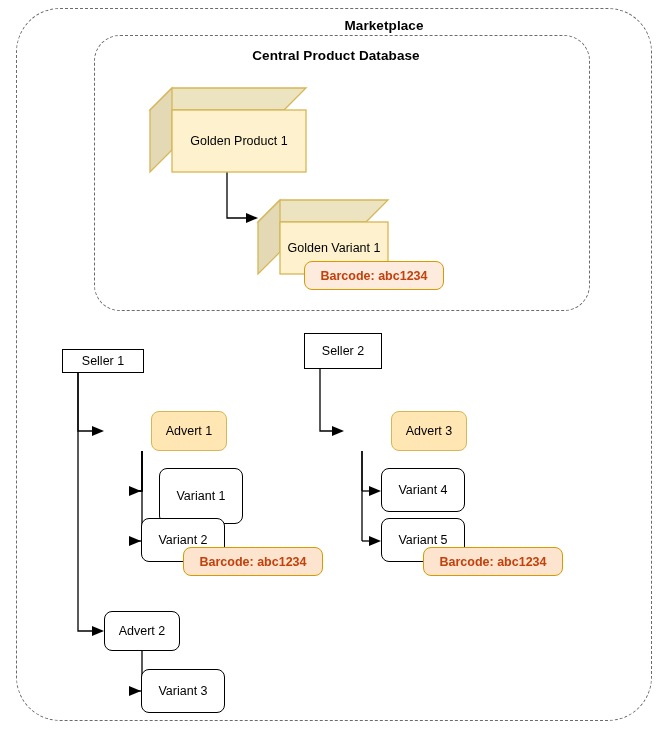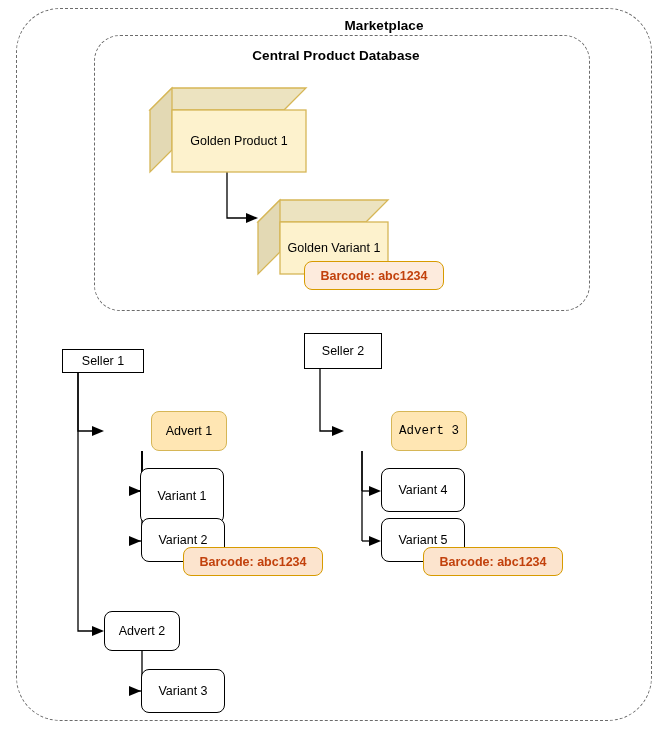--- a/index.html
+++ b/index.html
@@ -205,33 +205,33 @@
     </svg>
     <div class="cube-label" style="left:22px; top:22px; width:108px; height:52px;">Golden Variant 1</div>
   </div>
 
   <div class="barcode soft" style="left:304px; top:261px; width:140px; height:29px;">Barcode: abc1234</div>
 
   <div class="node seller" style="left:62px; top:349px; width:82px; height:24px;">Seller 1</div>
 
   <div class="node advert-hl" style="left:104px; top:411px; width:76px; height:40px;">Advert 1</div>
 
-  <div class="node rounded" style="left:140px; top:468px; width:84px; height:56px;">Variant 1</div>
+  <div class="node rounded" style="left:159px; top:468px; width:84px; height:56px;">Variant 1</div>
 
   <div class="node rounded" style="left:141px; top:518px; width:84px; height:44px;">Variant 2</div>
 
   <div class="barcode" style="left:183px; top:547px; width:140px; height:29px;">Barcode: abc1234</div>
 
   <div class="node rounded" style="left:104px; top:611px; width:76px; height:40px;">Advert 2</div>
 
   <div class="node rounded" style="left:141px; top:669px; width:84px; height:44px;">Variant 3</div>
 
   <div class="node seller" style="left:304px; top:333px; width:78px; height:36px;">Seller 2</div>
 
-  <div class="node advert-hl" style="left:344px; top:411px; width:76px; height:40px;font-family:Liberation Mono, monospace;">Advert 3</div>
+  <div class="node advert-hl" style="left:344px; top:411px; width:76px; height:40px;">Advert 3</div>
 
   <div class="node rounded" style="left:381px; top:468px; width:84px; height:44px;">Variant 4</div>
 
   <div class="node rounded" style="left:381px; top:518px; width:84px; height:44px;">Variant 5</div>
 
   <div class="barcode" style="left:423px; top:547px; width:140px; height:29px;">Barcode: abc1234</div>
 
 </div>
 
 </body></html>

